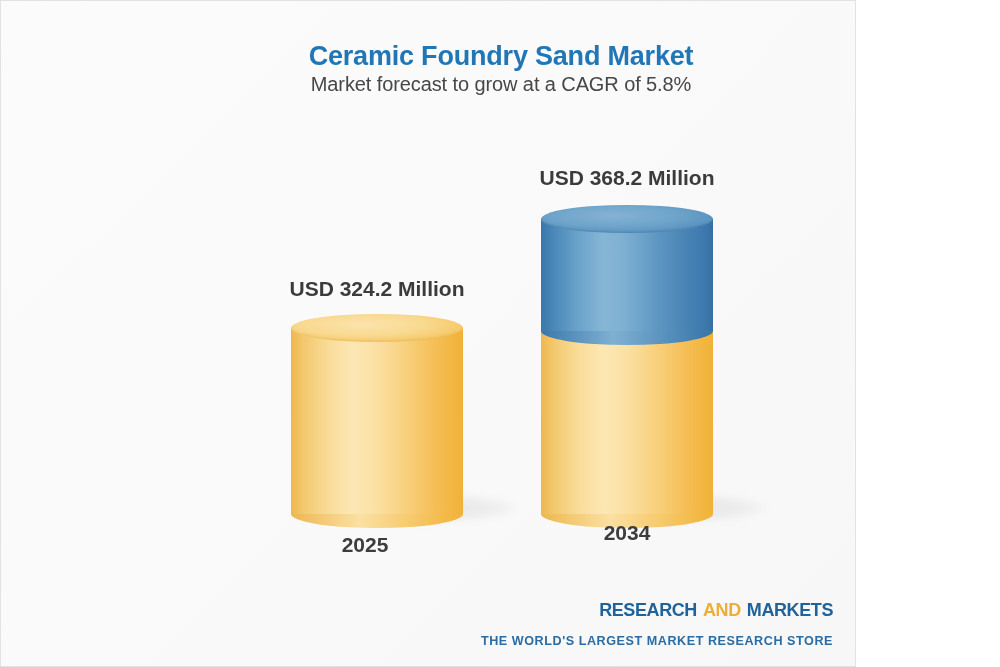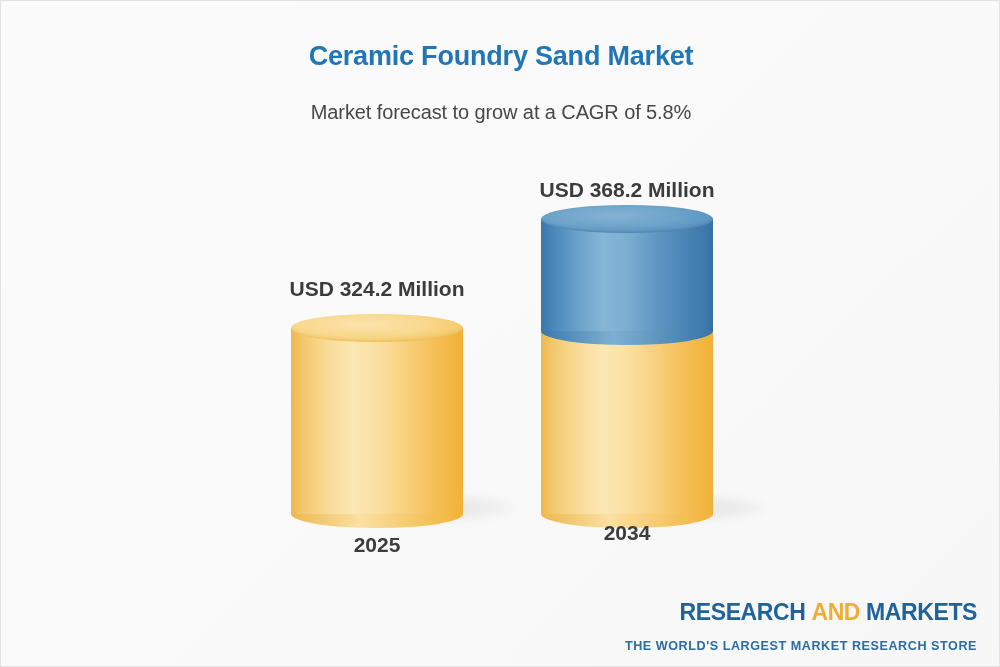--- a/index.html
+++ b/index.html
@@ -9,21 +9,21 @@
   body {
     width: 1000px;
     height: 667px;
     font-family: "Liberation Sans", sans-serif;
     background: #ffffff;
     overflow: hidden;
   }
 
   #canvas {
     position: relative;
-    width: 1000px;
+    width: 856px;
     height: 667px;
     box-sizing: border-box;
     background: linear-gradient(135deg, #fbfbfb 0%, #fafafa 40%, #f7f7f7 100%);
     border: 1px solid #e2e2e2;
     overflow: hidden;
   }
 
   
   #chart-title {
     position: absolute;
@@ -32,21 +32,21 @@
     width: 1000px;
     text-align: center;
     font-size: 27px;
     font-weight: bold;
     color: #2176b6;
     letter-spacing: -0.2px;
   }
   #chart-subtitle {
     position: absolute;
     left: 0;
-    top: 100px;
+    top: 72px;
     width: 1000px;
     text-align: center;
     font-size: 20px;
     font-weight: normal;
     color: #474747;
     letter-spacing: -0.1px;
   }
   .cyl-label {
     position: absolute;
     width: 360px;
@@ -193,21 +193,21 @@
     color: #9a9a9a;
     letter-spacing: 0.1px;
   }
   #logo {
     position: absolute;
     right: 22px;
     top: 600px;
     text-align: right;
   }
   #logo-main {
-    font-size: 23px;
+    font-size: 18px;
     font-weight: bold;
     letter-spacing: -0.4px;
     line-height: 1;
     white-space: nowrap;
   }
   #logo-main .blue { color: #20639b; }
   #logo-main .amber { color: #f0ad34; }
   #logo-tag {
     margin-top: 15px;
     font-size: 12.6px;
@@ -226,23 +226,23 @@
   <div id="chart-subtitle">Market forecast to grow at a CAGR of 5.8%</div>
 
   <div class="cyl-label" style="left:196px; top:276px;">USD 324.2 Million</div>
 
   <div class="cyl-shadow" style="left:330px; top:492px; width:185px; height:30px;"></div>
 
   <div id="cyl-2025-bottom"></div>
   <div id="cyl-2025-body"></div>
   <div id="cyl-2025-top"></div>
 
-  <div class="cyl-cat" style="left:196px; top:532px;">2025</div>
-
-  <div class="cyl-label" style="left:446px; top:165px;margin-top:12px;">USD 368.2 Million</div>
+  <div class="cyl-cat" style="left:184px; top:532px;">2025</div>
+
+  <div class="cyl-label" style="left:446px; top:165px;">USD 368.2 Million</div>
 
   <div class="cyl-shadow" style="left:580px; top:492px; width:185px; height:30px;"></div>
 
   <div id="cyl-2034-bottom"></div>
   <div id="cyl-2034-yellow-body"></div>
   <div id="cyl-2034-blue-foot"></div>
   <div id="cyl-2034-blue-body"></div>
   <div id="cyl-2034-blue-top"></div>
 
   <div class="cyl-cat" style="left:446px; top:520px;text-align:center;">2034</div>

